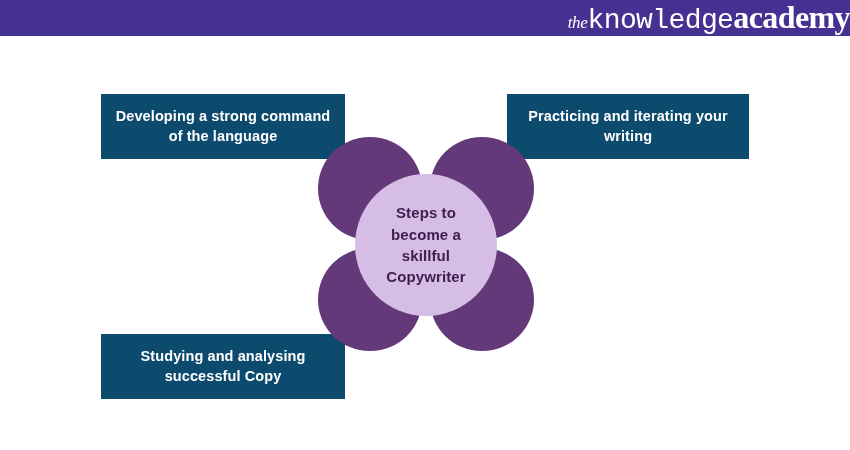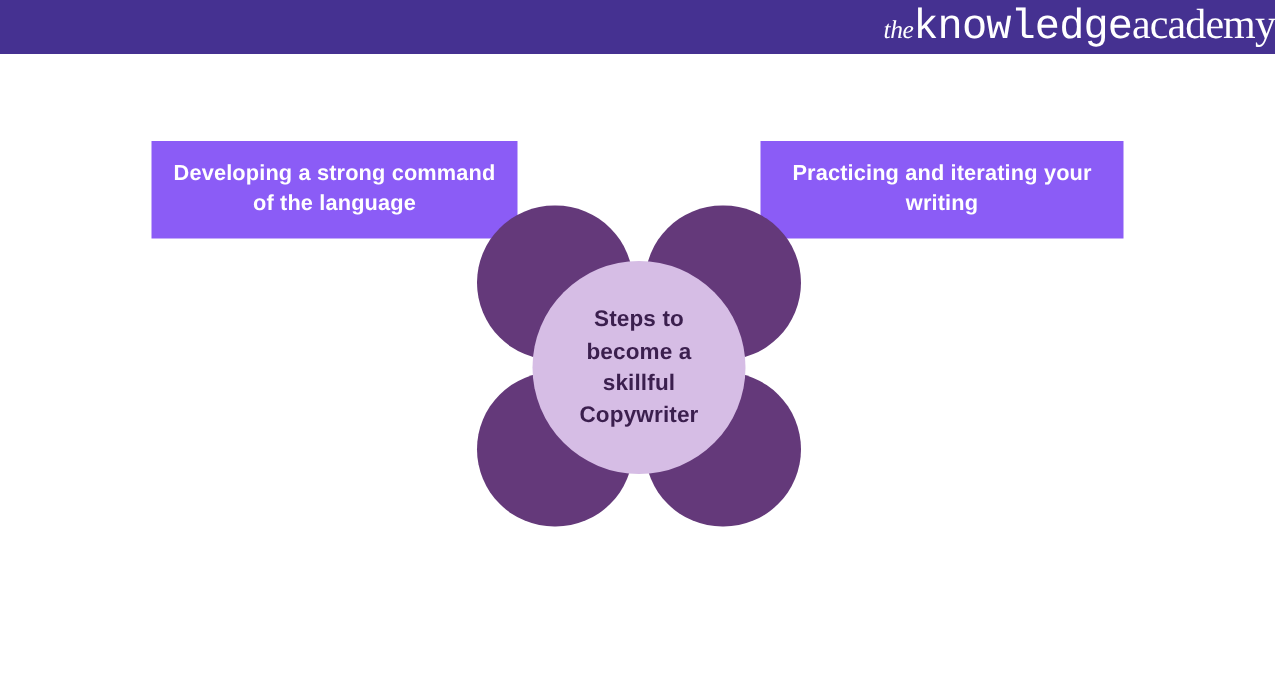--- a/index.html
+++ b/index.html
@@ -39,22 +39,22 @@
     font-size: 17px;
     letter-spacing: -0.3px;
   }
   #brand-knowledge {
     font-size: 28px;
     font-weight: normal;
     letter-spacing: -0.6px;
     font-family: Liberation Mono, monospace;
   }
   #brand-academy {
-    font-size: 28px;
-    font-weight: normal;
+    font-size: 32px;
+    font-weight: bold;
     letter-spacing: -0.6px;
   }
   #header-underline {
     position: absolute;
     left: 0; top: 36px;
     width: 850px;
     height: 3px;
     background: #ffffff;
   }
 
@@ -63,21 +63,21 @@
     position: absolute;
     left: 0; top: 39px;
     width: 850px;
     height: 411px;
     background: #ffffff;
   }
 
   
   .label-box {
     position: absolute;
-    background: #8b5cf6;
+    background: #0c4a6e;
     color: #ffffff;
     display: flex;
     align-items: center;
     justify-content: center;
     text-align: center;
     font-size: 14.5px;
     font-weight: bold;
     line-height: 1.35;
     letter-spacing: 0.1px;
     padding: 6px 10px;
@@ -155,20 +155,21 @@
   </div>
 </div>
 <div id="header-underline"></div>
 
 <div id="diagram-stage">
 
   <div class="label-box" id="box-top-left">Developing a strong command of the language</div>
 
   <div class="label-box" id="box-top-right">Practicing and iterating your writing</div>
 
+  <div class="label-box" id="box-bottom-left">Studying and analysing successful Copy</div>
 
 
   <div id="petal-cluster">
     <div class="petal" id="petal-top-left"></div>
     <div class="petal" id="petal-top-right"></div>
     <div class="petal" id="petal-bottom-left"></div>
     <div class="petal" id="petal-bottom-right"></div>
   </div>
 
   <div id="center-circle">

